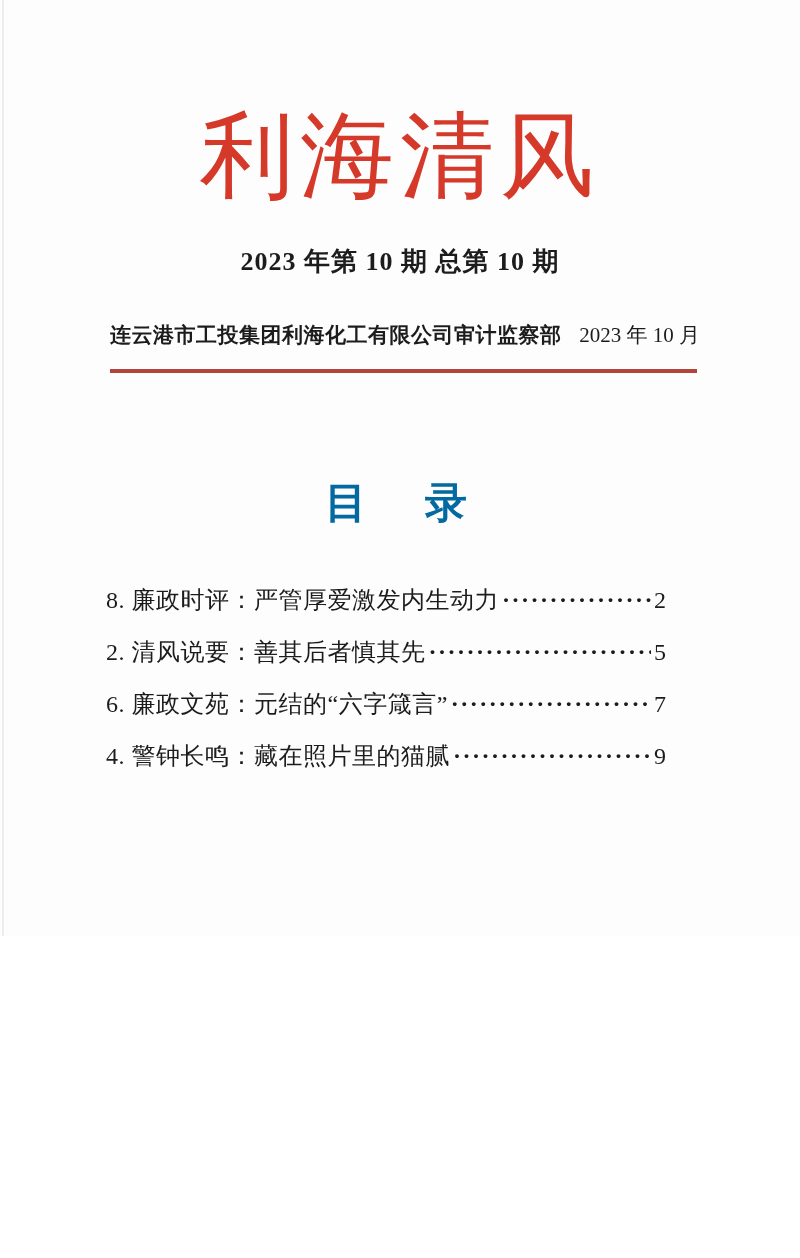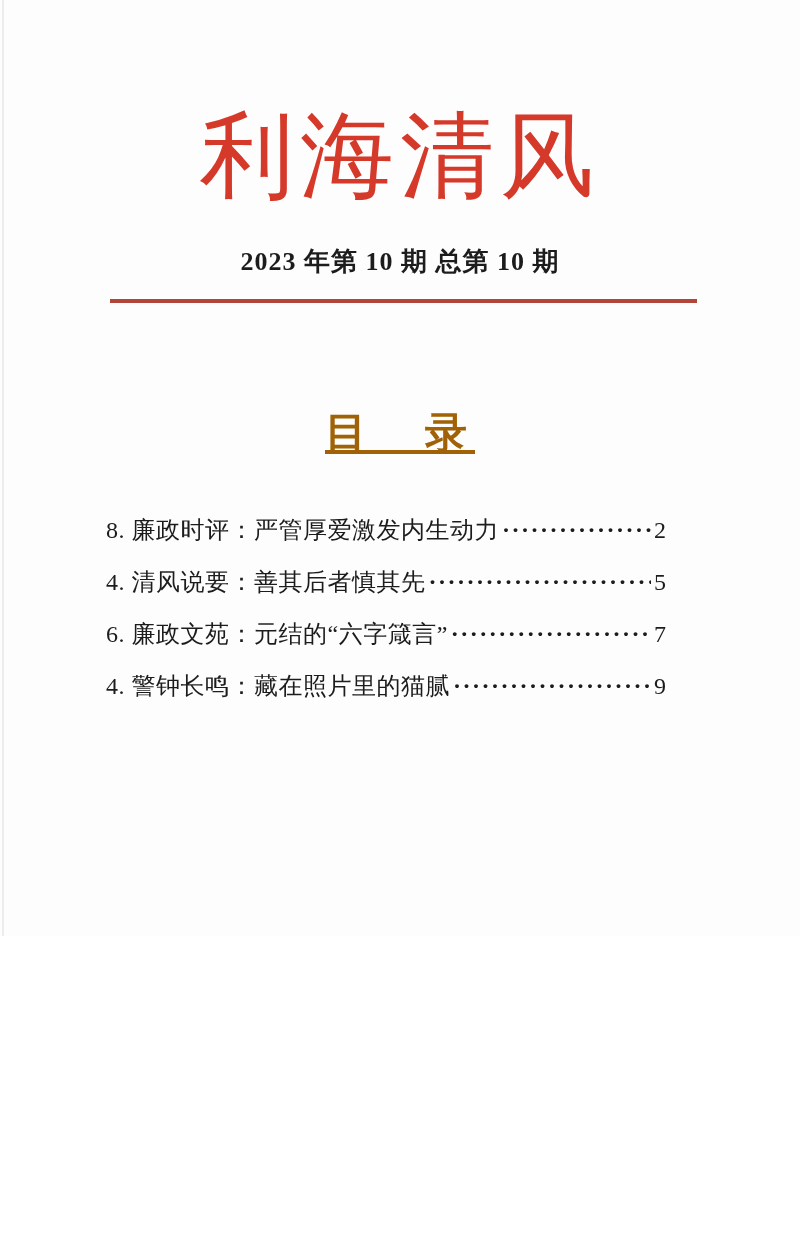--- a/index.html
+++ b/index.html
@@ -53,22 +53,21 @@
     margin:20px 103px 0 110px;
     height:0;
     border-top:4px solid var(--rule-red);
   }
   .toc-heading{
     margin:102px 0 0 0;
     text-align:center;
     font-size:42px;
     font-weight:bold;
     letter-spacing:8px;
-    color:#a16207;
-    text-decoration:underline;
+    color:#0369a1;
   }
   .toc-list{
     list-style:none;
     margin:54px 134px 0 106px;
     padding:0;
     font-size:24px;
   }
   .toc-row{
     display:flex;
     align-items:baseline;
@@ -95,33 +94,37 @@
 </style>
 </head>
 <body>
 
 <div class="page">
 
   <h1 class="masthead-title">利海清风</h1>
 
   <div class="issue-line">2023 年第 10 期 总第 10 期</div>
 
+  <div class="publisher-row">
+    <span class="publisher-name">连云港市工投集团利海化工有限公司审计监察部</span>
+    <span class="publish-date">2023 年 10 月</span>
+  </div>
 
   <div class="red-rule"></div>
 
   <h2 class="toc-heading">目　录</h2>
 
   <ul class="toc-list">
     <li class="toc-row">
       <span class="toc-label">8. 廉政时评：严管厚爱激发内生动力</span>
       <span class="dot-leader">················································································</span>
       <span class="toc-page-num">2</span>
     </li>
     <li class="toc-row">
-      <span class="toc-label">4. 清风说要：善其后者慎其先</span>
+      <span class="toc-label">2. 清风说要：善其后者慎其先</span>
       <span class="dot-leader">················································································</span>
       <span class="toc-page-num">5</span>
     </li>
     <li class="toc-row">
       <span class="toc-label">6. 廉政文苑：元结的“六字箴言”</span>
       <span class="dot-leader">················································································</span>
       <span class="toc-page-num">7</span>
     </li>
     <li class="toc-row">
       <span class="toc-label">4. 警钟长鸣：藏在照片里的猫腻</span>

